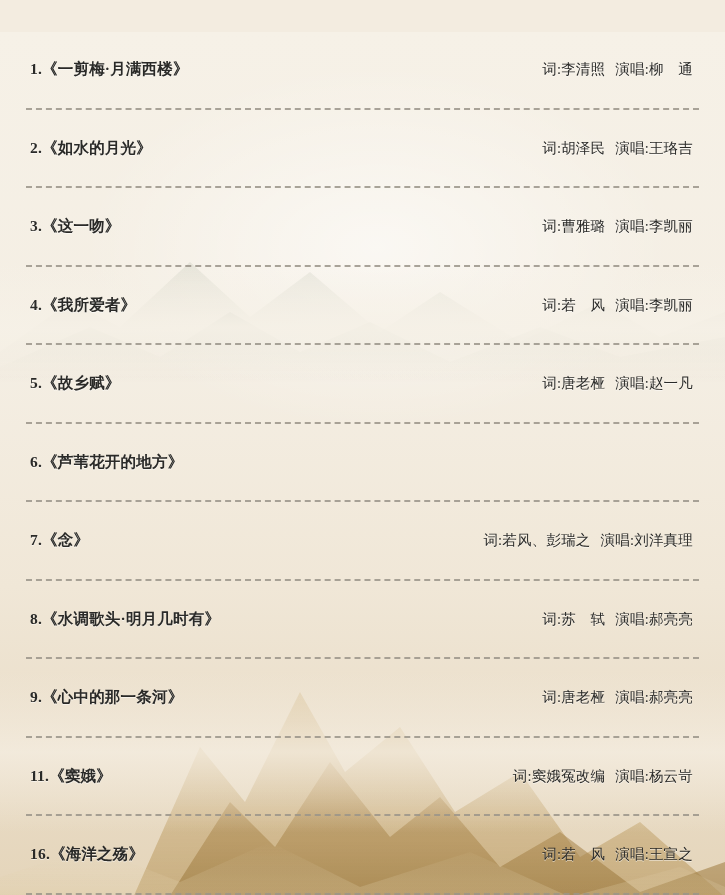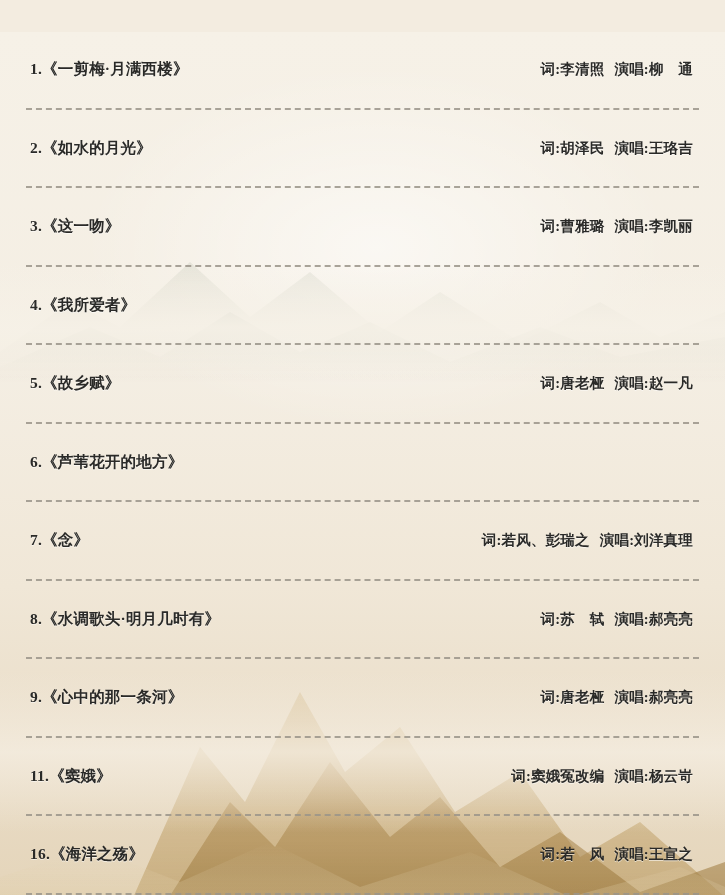--- a/index.html
+++ b/index.html
@@ -63,21 +63,21 @@
   .title {
     font-size: 15.5px;
     font-weight: bold;
     color: #2a2a28;
     letter-spacing: 0.2px;
     white-space: nowrap;
     text-shadow: 0 1px 0 rgba(255,255,255,0.55);
   }
   .credits {
     font-size: 14.5px;
-    font-weight: bold;
+    font-weight: normal;
     color: #2a2a28;
     white-space: nowrap;
     letter-spacing: 0.2px;
     text-shadow: 0 1px 0 rgba(255,255,255,0.55);
   }
   .credits .gap {
     display: inline-block;
     width: 10px;
   }
   .divider {
@@ -146,20 +146,21 @@
     <div class="divider"></div>
 
     <div class="row">
       <span class="title"><span>3.</span><span>《这一吻》</span></span>
       <span class="credits"><span>词:</span><span>曹雅璐</span><span class="gap"></span><span>演唱:</span><span>李凯丽</span></span>
     </div>
     <div class="divider"></div>
 
     <div class="row">
       <span class="title"><span>4.</span><span>《我所爱者》</span></span>
+      <span class="credits"><span>词:</span><span>若　风</span><span class="gap"></span><span>演唱:</span><span>李凯丽</span></span>
     </div>
     <div class="divider"></div>
 
     <div class="row">
       <span class="title"><span>5.</span><span>《故乡赋》</span></span>
       <span class="credits"><span>词:</span><span>唐老桠</span><span class="gap"></span><span>演唱:</span><span>赵一凡</span></span>
     </div>
     <div class="divider"></div>
 
     <div class="row">

